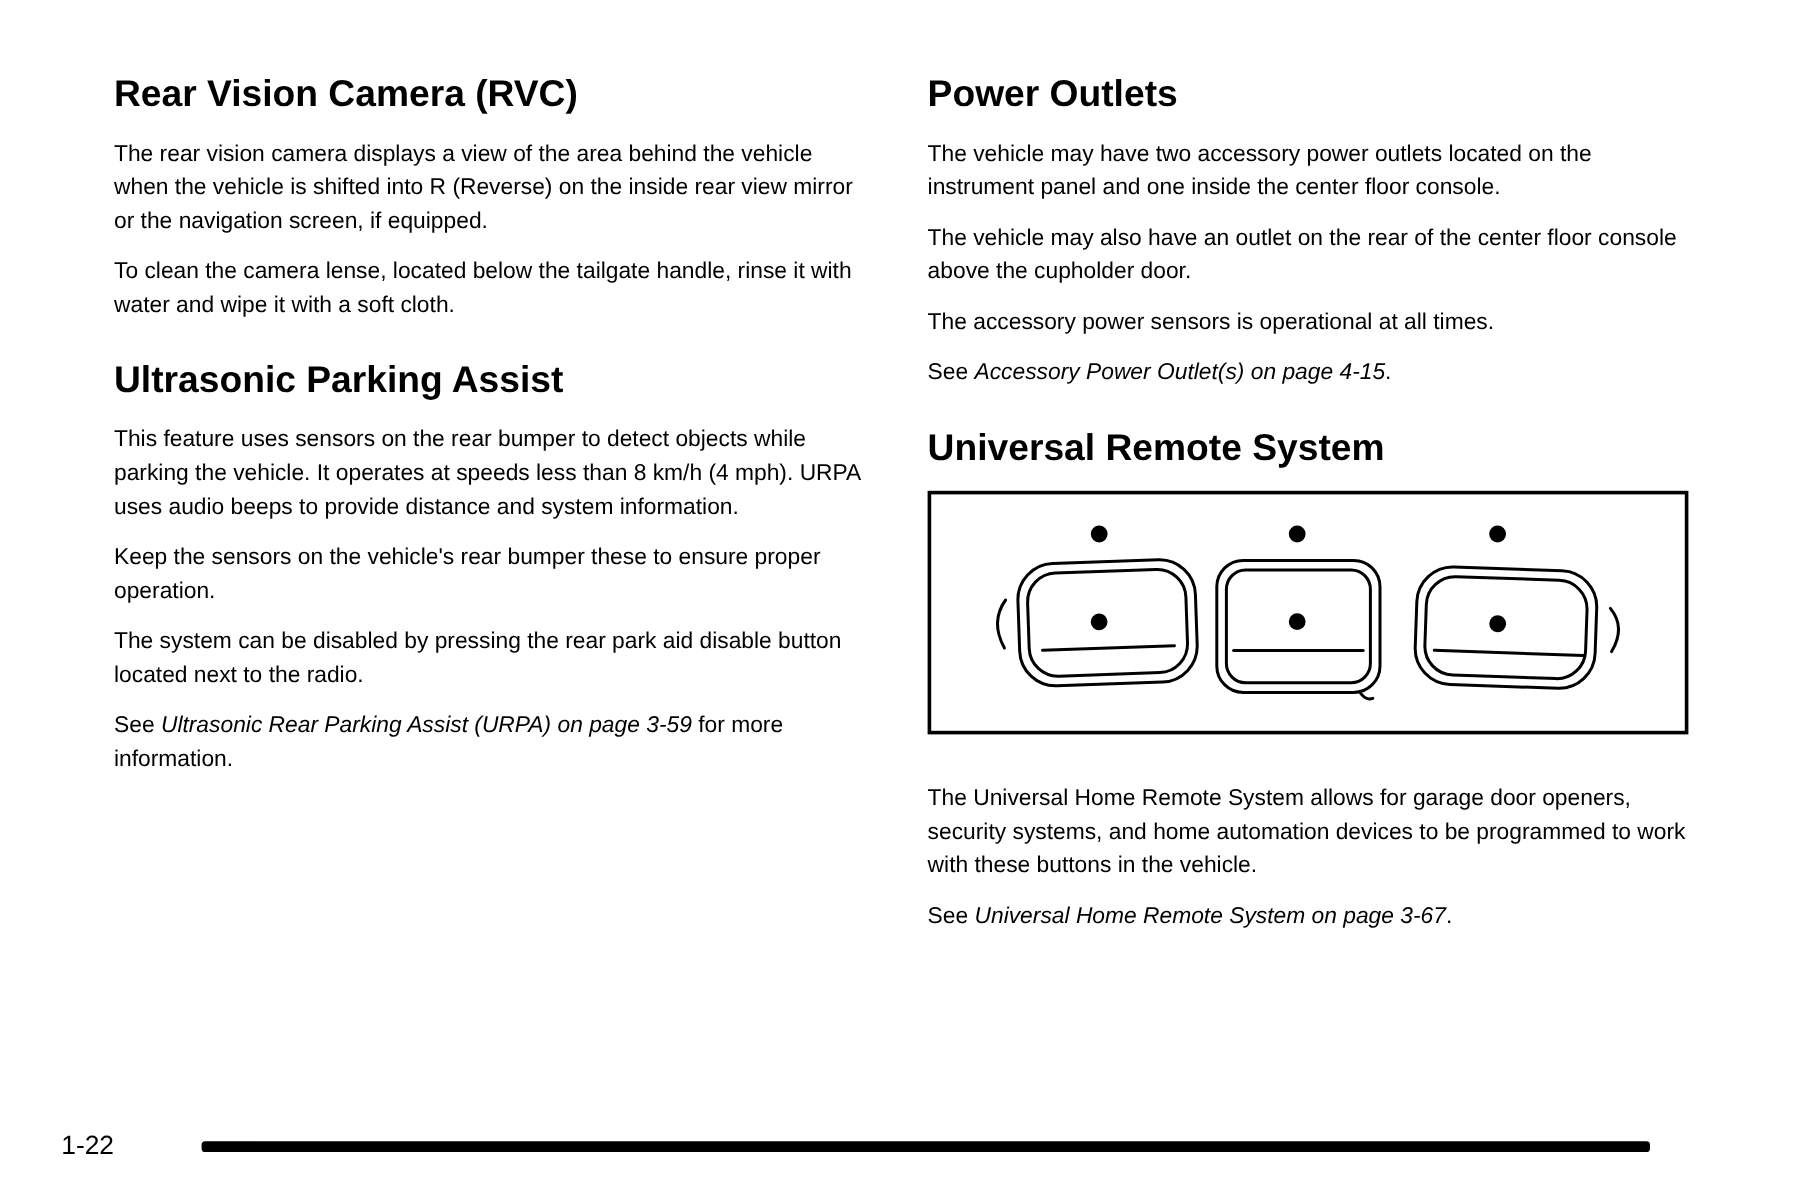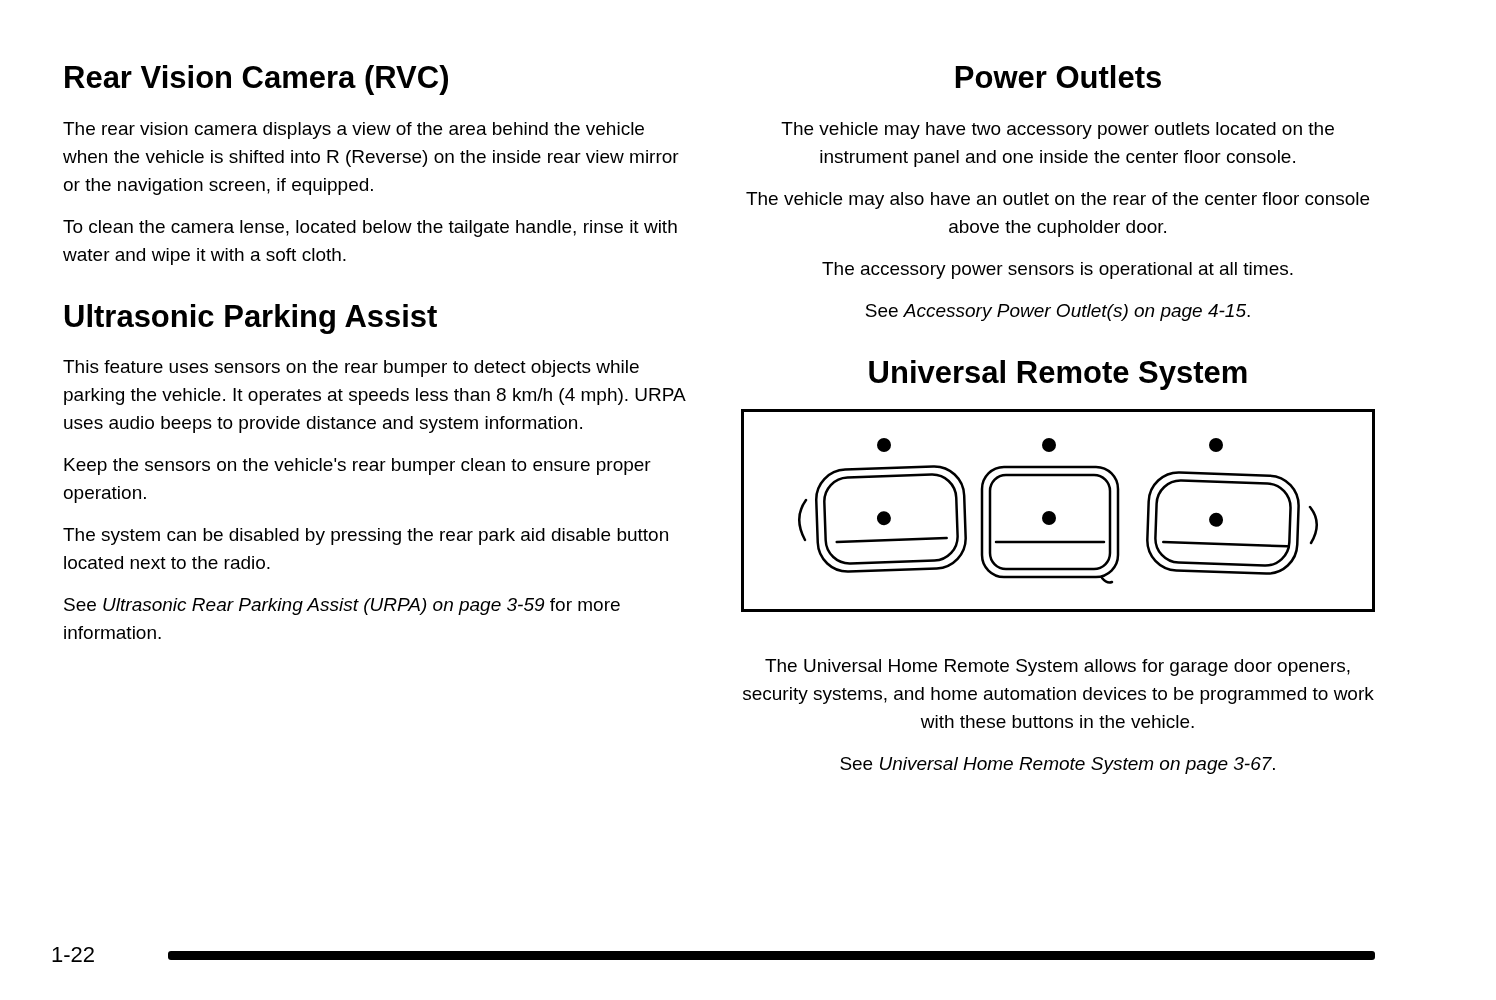--- a/index.html
+++ b/index.html
@@ -9,30 +9,30 @@
   body {
     width: 1496px;
     height: 1000px;
     background: #ffffff;
     color: #000000;
     font-family: "Liberation Sans", sans-serif;
     position: relative;
     overflow: hidden;
   }
   .page {
-    padding: 60px 60px 0 63px;
+    padding: 60px 60px 0 95px;
     box-sizing: border-box;
   }
   .columns {
     display: flex;
     gap: 56px;
     align-items: flex-start;
   }
   .col-left { width: 622px; }
-  .col-right { width: 634px; text-align: center; }
+  .col-right { width: 634px; }
 
   h1 {
     font-size: 31px;
     font-weight: bold;
     line-height: 1.15;
     margin: 30px 0 19px 0;
   }
   h1.first { margin-top: 0; }
 
   p {
@@ -79,21 +79,21 @@
   <div class="columns">
 
     <div class="col-left">
 
       <h1 class="first">Rear Vision Camera (RVC)</h1>
       <p>The rear vision camera displays a view of the area behind the vehicle when the vehicle is shifted into R (Reverse) on the inside rear view mirror or the navigation screen, if equipped.</p>
       <p>To clean the camera lense, located below the tailgate handle, rinse it with water and wipe it with a soft cloth.</p>
 
       <h1>Ultrasonic Parking Assist</h1>
       <p>This feature uses sensors on the rear bumper to detect objects while parking the vehicle. It operates at speeds less than 8 km/h (4 mph). URPA uses audio beeps to provide distance and system information.</p>
-      <p>Keep the sensors on the vehicle's rear bumper clean to ensure proper operation.</p>
+      <p>Keep the sensors on the vehicle's rear bumper these to ensure proper operation.</p>
       <p>The system can be disabled by pressing the rear park aid disable button located next to the radio.</p>
       <p><span>See </span><em>Ultrasonic Rear Parking Assist (URPA) on page 3-59</em><span> for more information.</span></p>
 
     </div>
 
     <div class="col-right">
 
       <h1 class="first">Power Outlets</h1>
       <p>The vehicle may have two accessory power outlets located on the instrument panel and one inside the center floor console.</p>
       <p>The vehicle may also have an outlet on the rear of the center floor console above the cupholder door.</p>

